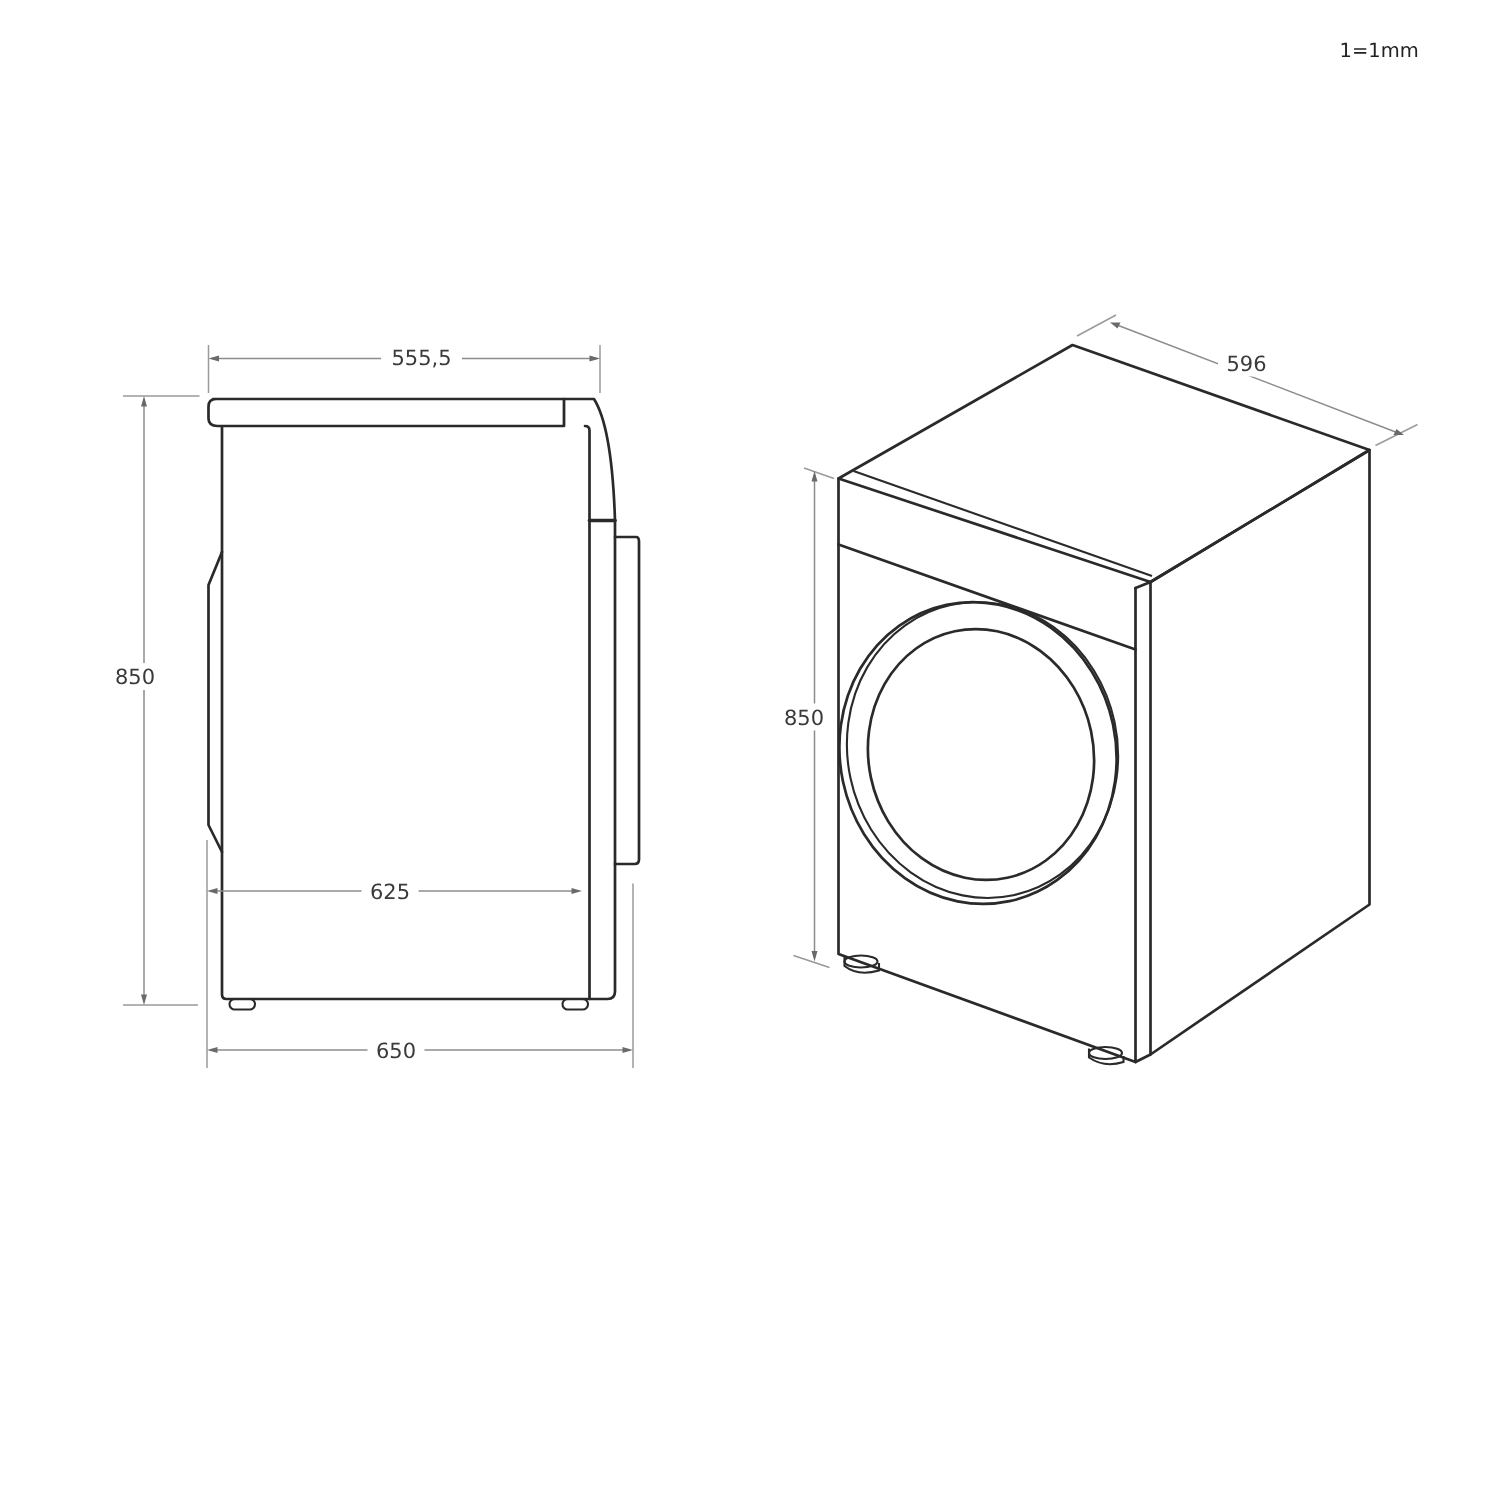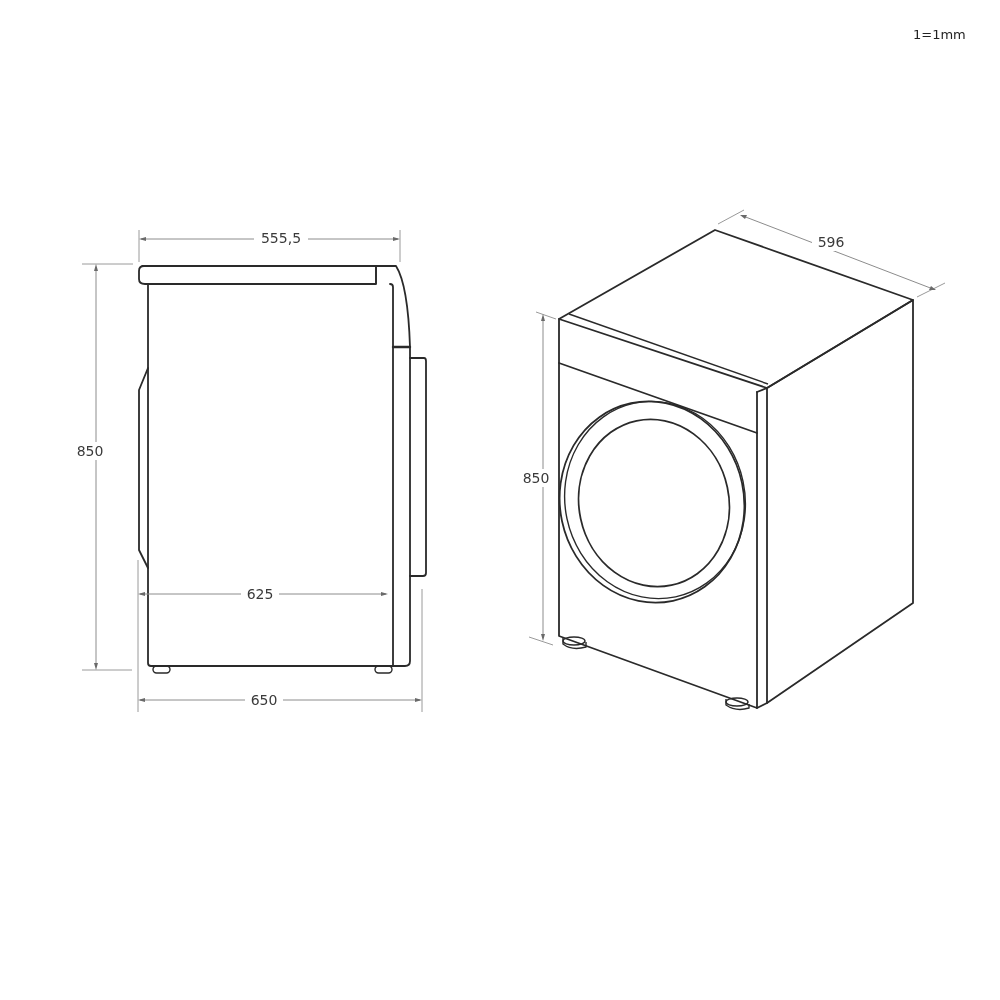--- a/index.html
+++ b/index.html
@@ -6,21 +6,21 @@
     body { width: 1000px; height: 1000px; position: relative; overflow: hidden;
            font-family: "DejaVu Sans", "Liberation Sans", sans-serif; }
     #canvas { position: absolute; left: 0; top: 0; width: 1000px; height: 1000px; }
     .obj { fill: none; stroke: #2a2a2a; stroke-width: 1.8; stroke-linejoin: round; stroke-linecap: round; }
     .obj-thin { fill: none; stroke: #2a2a2a; stroke-width: 1.4; }
     .dim { fill: none; stroke: #8c8c8c; stroke-width: 1; }
     .ext { fill: none; stroke: #9a9a9a; stroke-width: 1; }
     .arrow { fill: #6a6a6a; stroke: none; }
     .label { font-size: 14px; fill: #3a3a3a; }
     .label-bg { fill: #ffffff; stroke: none; }
-    .scale { position: absolute; left: 893px; top: 27px; font-size: 13px; color: #222222; margin-left: 20px; }
+    .scale { position: absolute; left: 893px; top: 27px; font-size: 13px; color: #222222; }
   </style>
 </head>
 <body>
 
 <div class="scale">1=1mm</div>
 
 <svg id="canvas" viewBox="0 0 1000 1000" xmlns="http://www.w3.org/2000/svg">
 
   <g>
 

